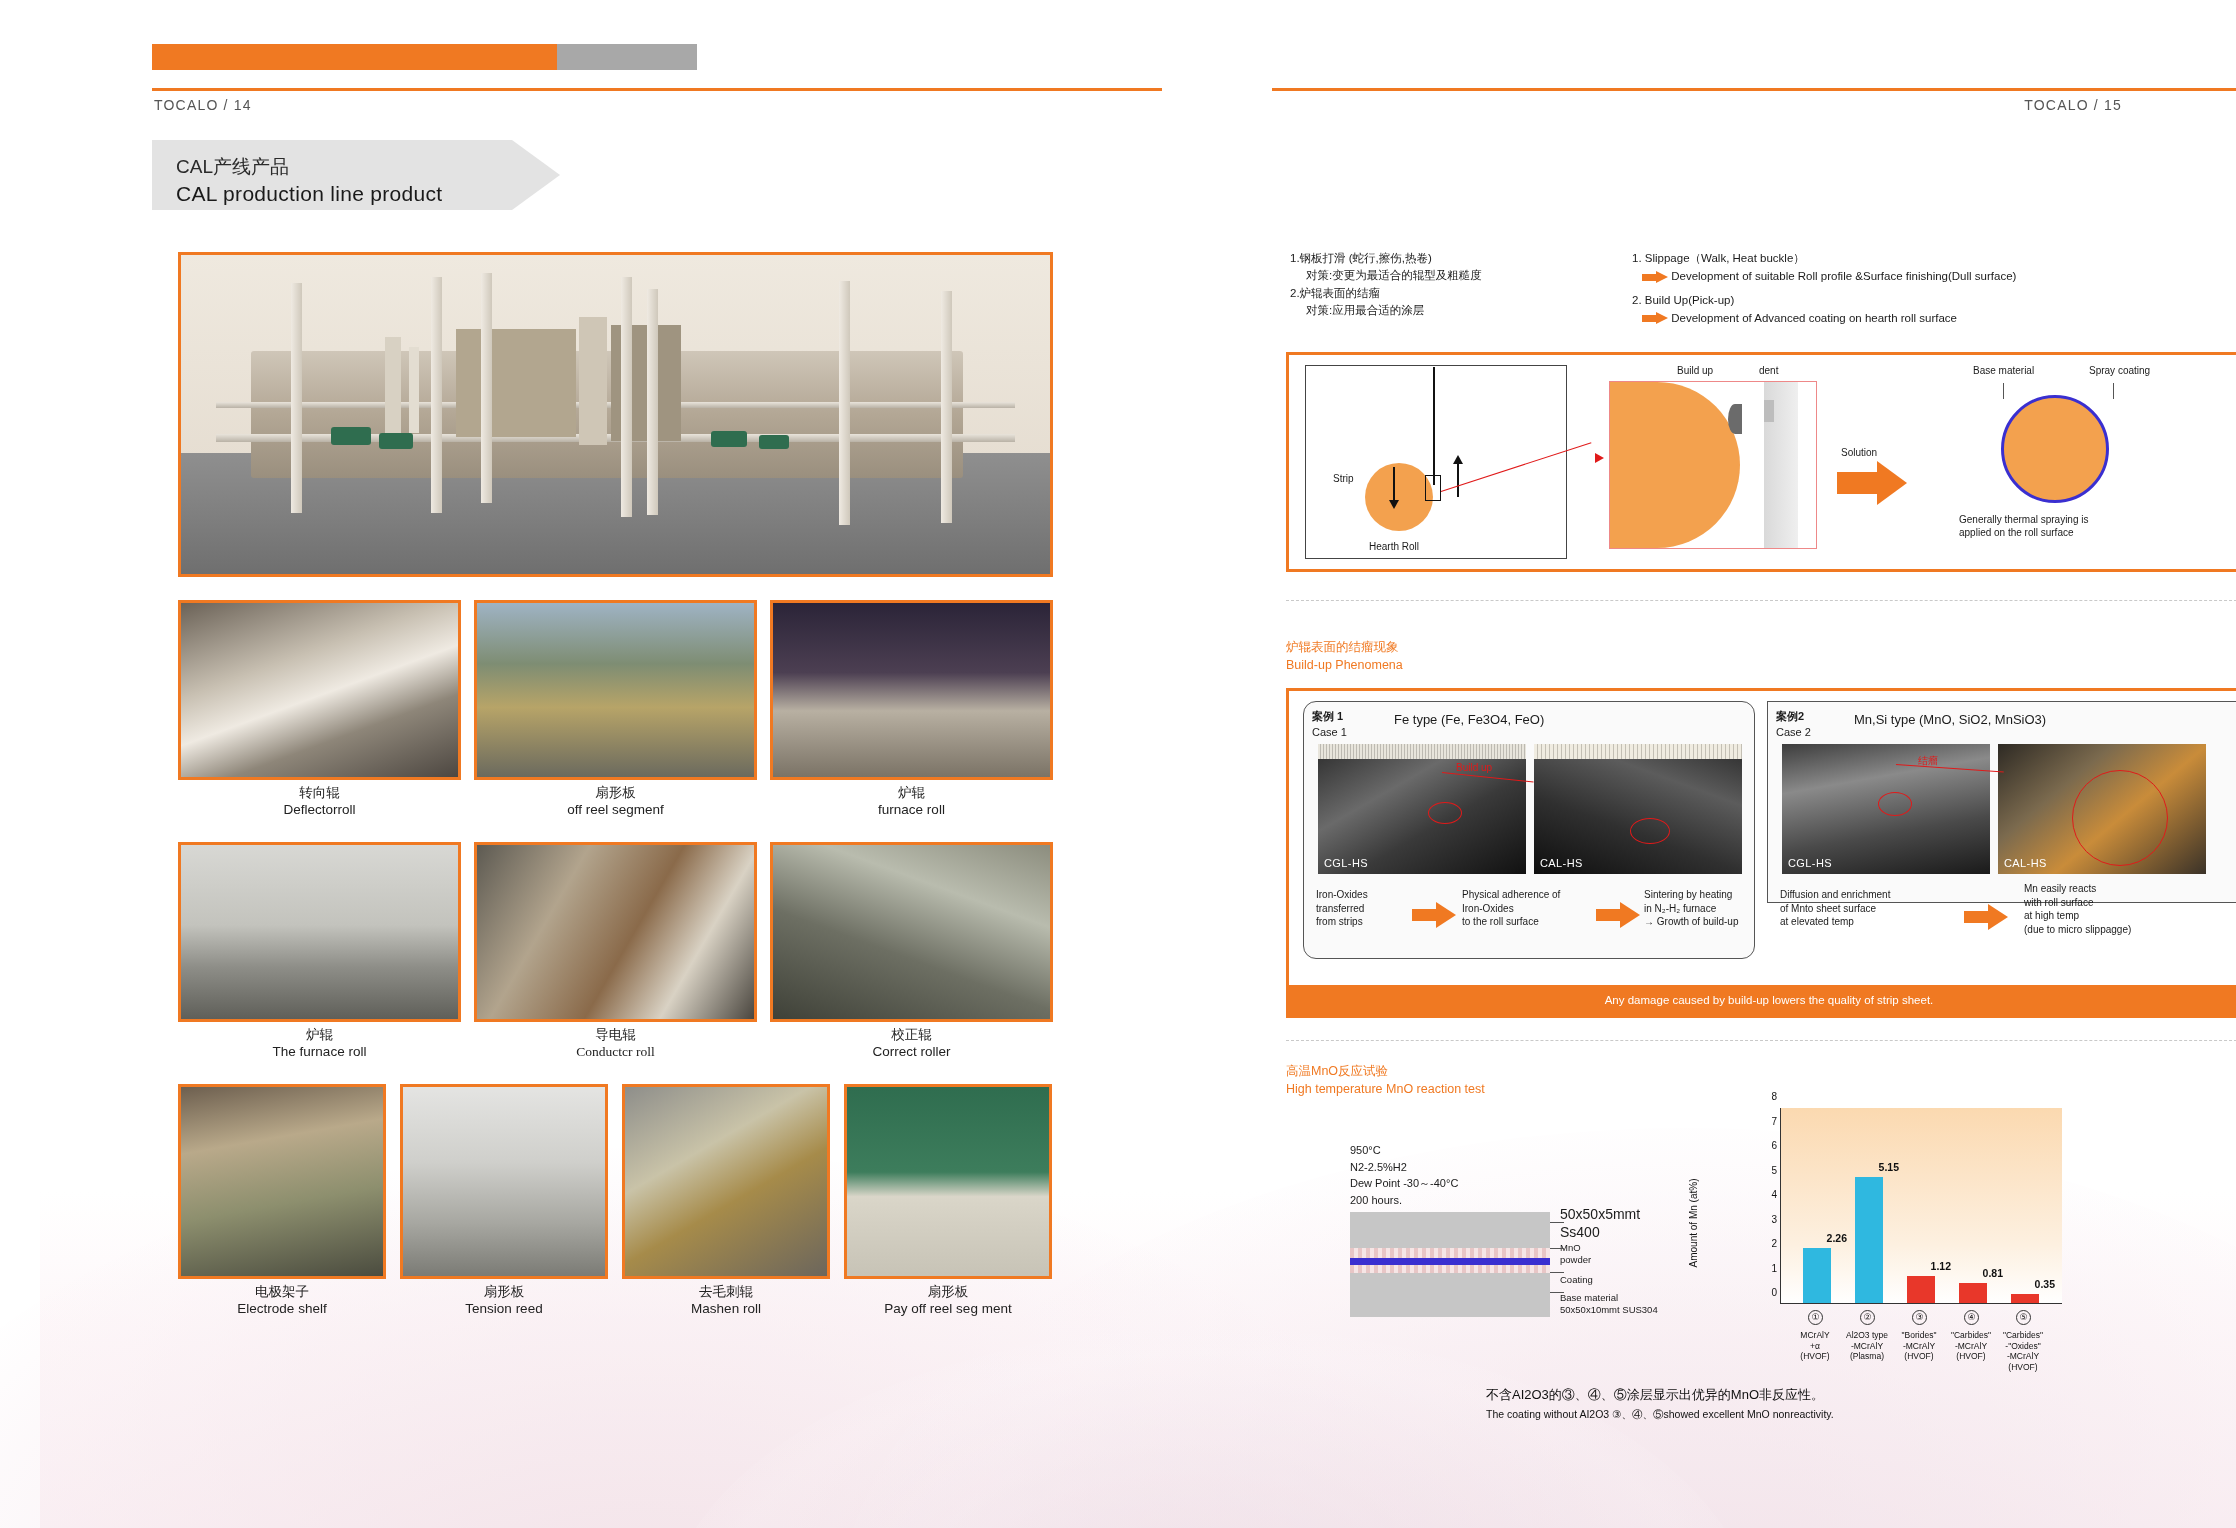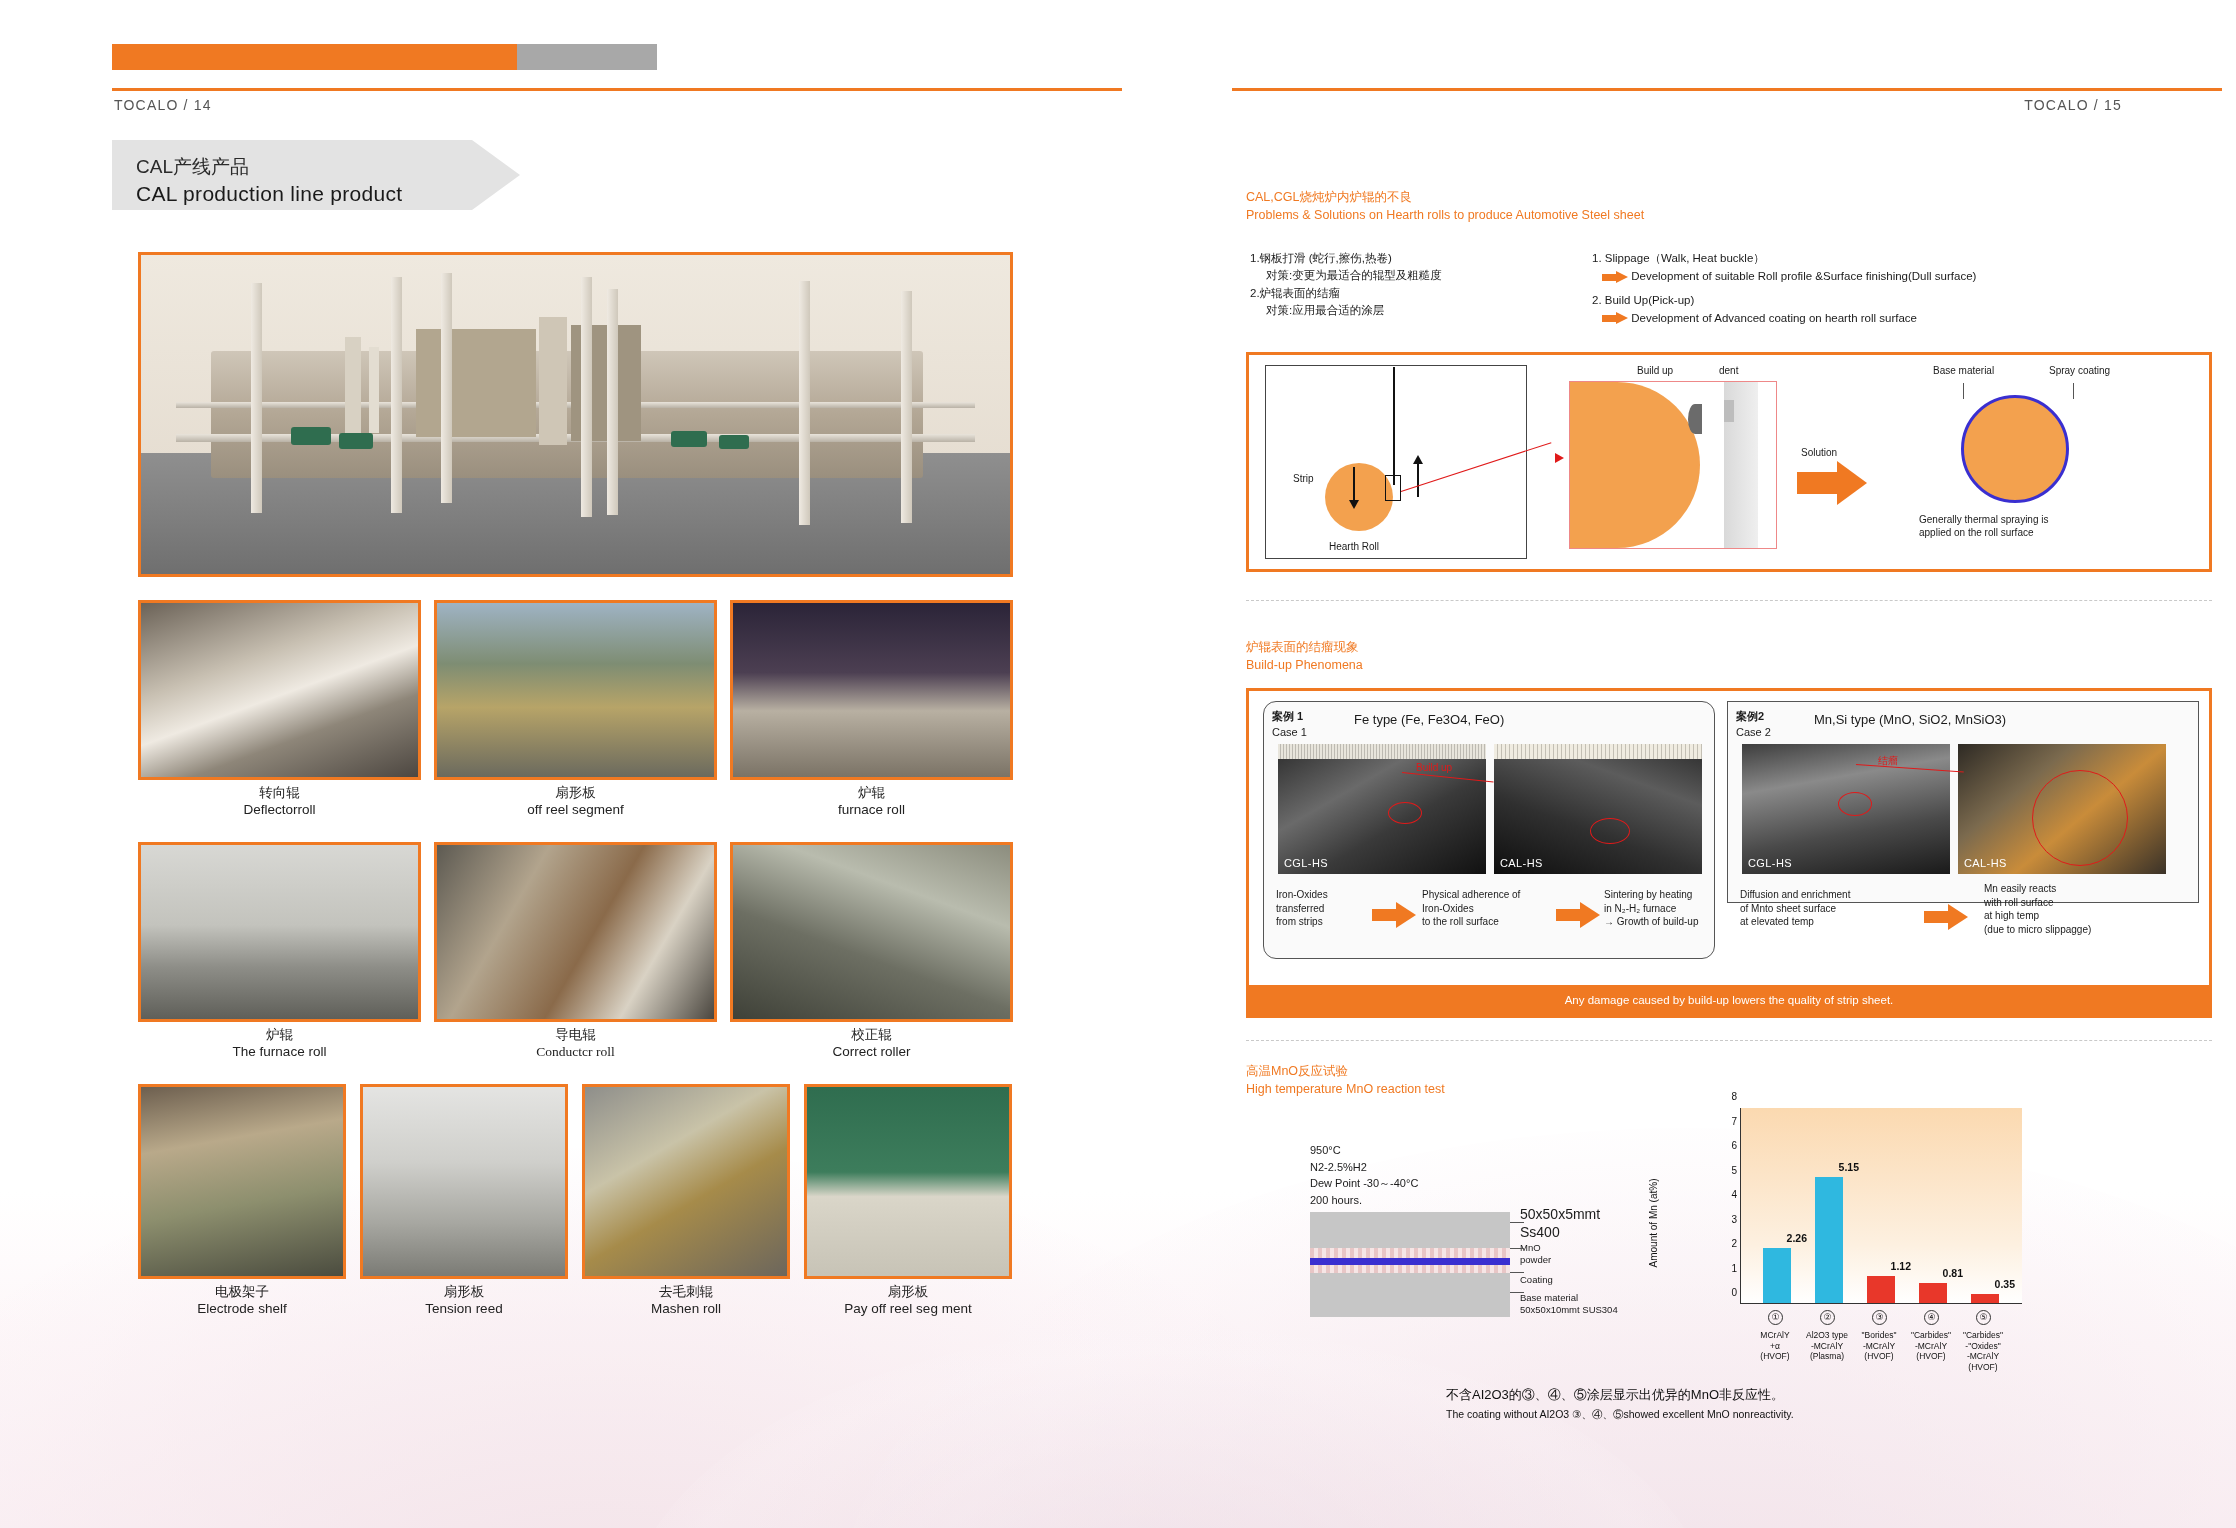--- a/index.html
+++ b/index.html
@@ -6,20 +6,21 @@
   body {
     width: 2236px; height: 1528px;
     font-family: "Liberation Sans", sans-serif;
     background: #ffffff;
     position: relative;
     overflow: hidden;
   }
   .page {
     position: absolute; inset: 0;
     background: linear-gradient(180deg,#ffffff 0%,#ffffff 78%,#fdf6f8 88%,#faeef2 100%);
+    margin-left: 40px;
   }
   
   .swirl1 {
     position:absolute; left:-200px; bottom:-520px; width:1600px; height:900px;
     border-radius:50%;
     background: radial-gradient(ellipse at center, rgba(242,226,232,0.85) 0%, rgba(250,241,245,0.4) 60%, rgba(255,255,255,0) 72%);
   }
   .swirl2 {
     position:absolute; right:-300px; bottom:-600px; width:1700px; height:1000px;
     border-radius:50%;
@@ -364,24 +365,20 @@
       <div class="ph" style="width:208px; height:195px;">
           <div class="p-roll10"></div>
         </div>
       <div class="cap">
         <div class="cn">扇形板</div>
         <div class="en">Pay off reel seg ment</div>
       </div>
     </div>
   </div>
 
-  <div class="rsec-title" style="left:1246px; top:188px;">
-    <div class="cn">CAL,CGL烧炖炉内炉辊的不良</div>
-    <div class="en">Problems &amp; Solutions on Hearth rolls to produce Automotive Steel sheet</div>
-  </div>
 
   <div style="position:absolute; left:1250px; top:250px; width:300px;" class="txt">
     <div>1.钢板打滑 (蛇行,擦伤,热卷)</div>
     <div style="padding-left:16px">对策:变更为最适合的辊型及粗糙度</div>
     <div>2.炉辊表面的结瘤</div>
     <div style="padding-left:16px">对策:应用最合适的涂层</div>
   </div>
 
   <div style="position:absolute; left:1592px; top:250px; width:620px;" class="txt">
     <div>1. Slippage（Walk, Heat buckle）</div>

